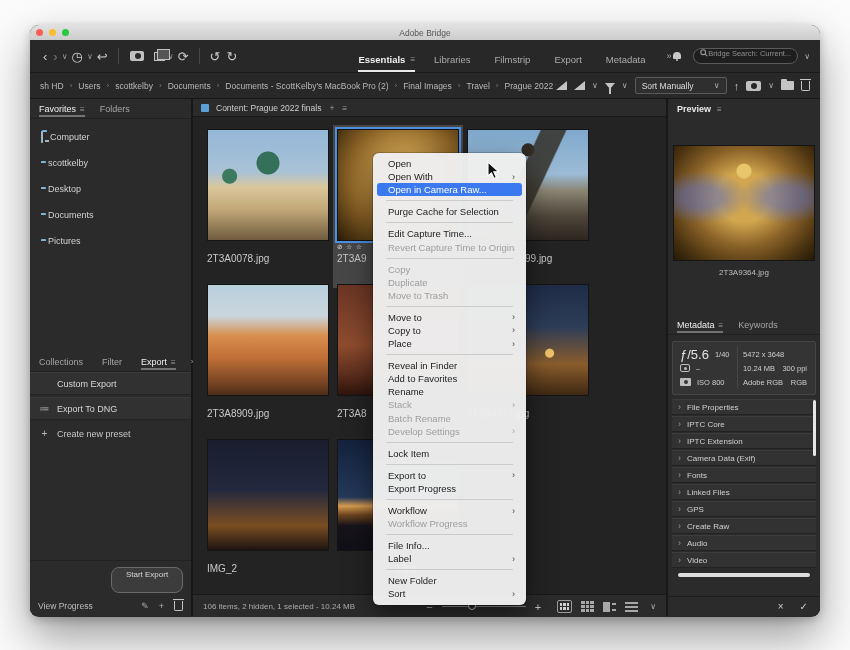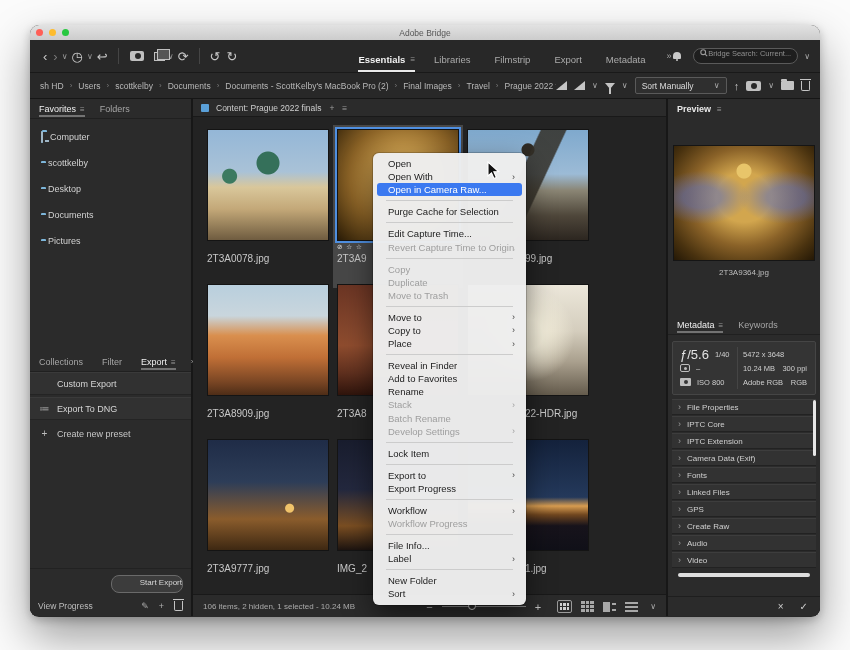--- a/index.html
+++ b/index.html
@@ -88,22 +88,22 @@
   .computer::after { content:""; position:absolute; left:3px; top:8px; width:4px; height:2px; background:#9fb6c6; }
 
   .exp-rows { flex:none; }
   .exprow { display:flex; align-items:center; height:23px; padding:0 9px; margin-bottom:2px;
             background:#313131; border-top:1px solid #3a3a3a; border-bottom:1px solid #242424;
             font-size:9px; color:#d6d6d6; }
   .eic { margin-right:7px; width:11px; text-align:center; color:#bdbdbd; font-size:10px; flex:none; }
   .exprow.preset { background:transparent; border:none; color:#c7c7c7; }
 
   .side-bottom { margin-top:auto; border-top:1px solid #222; padding:6px 8px 5px; }
-  .start-btn { display:block; margin-left:auto; width:72px; height:18px; border:1px solid #6a6a6a;
-               border-radius:8px; background:#3c3c3c; color:#d8d8d8; font-size:8px; text-align:right; line-height:13px; }
+  .start-btn { display:block; margin-left:auto; width:72px; height:26px; border:1px solid #6a6a6a;
+               border-radius:8px; background:#3c3c3c; color:#d8d8d8; font-size:8px; text-align:center; line-height:13px; }
   .side-foot { display:flex; align-items:center; margin-top:8px; font-size:8.5px; color:#bdbdbd; }
   .side-foot .ficons { margin-left:auto; display:flex; gap:10px; color:#b0b0b0; font-size:9px; align-items:center; }
 
   
   .content-head { height:18px; background:#2b2b2b; border-bottom:1px solid #191919;
                   display:flex; align-items:center; padding:0 8px; font-size:8.5px; color:#cfcfcf; flex:none; }
   .blue-sq { width:8px; height:8px; background:#5aa0d8; border-radius:1px; margin-right:7px; }
   .ch-extra { margin-left:8px; color:#9f9f9f; font-size:8.5px; }
 
   .grid { flex:1; position:relative; padding:12px 0 0 14px; display:grid;
@@ -465,25 +465,20 @@
               <div class="badges"></div>
               <div class="fname">2T3A8909.jpg</div>
             </div>
 
             <div class="cell">
               <div class="img art5"></div>
               <div class="badges"></div>
               <div class="fname">2T3A8</div>
             </div>
 
-            <div class="cell ind">
-              <div class="img art6"></div>
-              <div class="badges"></div>
-              <div class="fname">22-HDR.jpg</div>
-            </div>
 
             <div class="cell">
               <div class="img art7"></div>
               <div class="badges"></div>
               <div class="fname">2T3A9777.jpg</div>
             </div>
 
             <div class="cell">
               <div class="img art8"></div>
               <div class="badges"></div>

